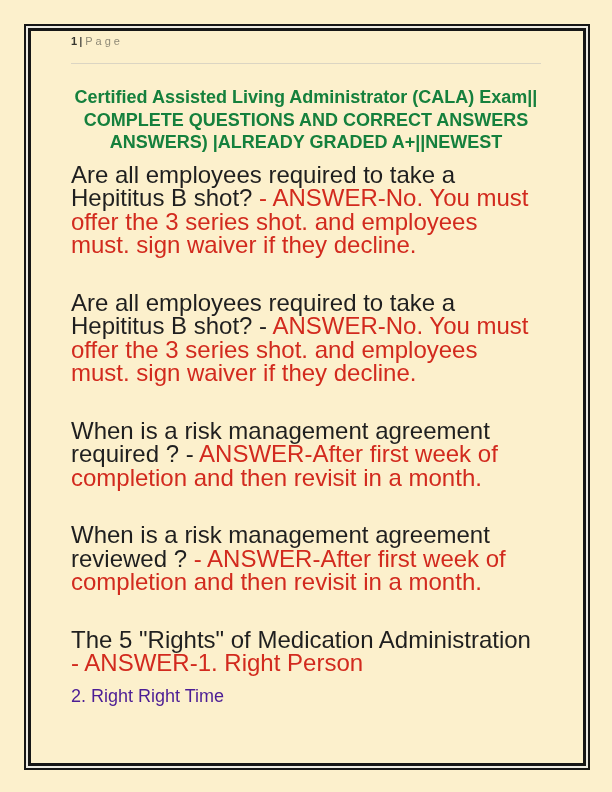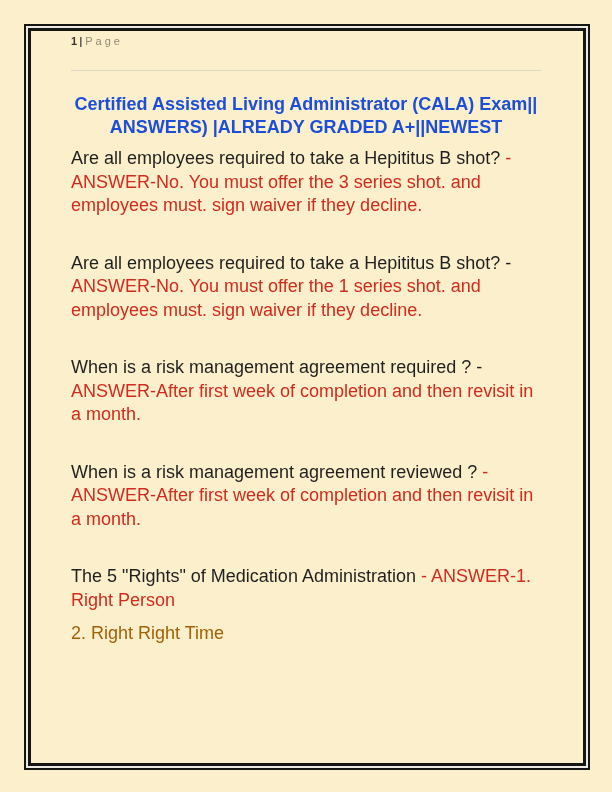--- a/index.html
+++ b/index.html
@@ -31,84 +31,85 @@
   .content {
     position: absolute;
     left: 71px;
     top: 34px;
     width: 470px;
   }
   .page-header {
     font-size: 11px;
     line-height: 14px;
     color: #8f8a77;
-    padding-bottom: 22px;
+    padding-bottom: 15px;
     border-bottom: 1px solid #dbd5c3;
   }
   .pg-num {
     font-weight: bold;
     color: #38372f;
   }
   .pg-sep {
     color: #55534a;
     font-weight: bold;
     margin: 0 3px 0 2px;
   }
   .pg-label {
     letter-spacing: 3px;
     color: #8f8a77;
   }
   .doc-title {
     margin: 22px 0 9px 0;
     text-align: center;
-    color: #1d4ed8;
+    color: #15803d;
     font-weight: bold;
     font-size: 18px;
     line-height: 22.5px;
   }
   .qa {
     margin: 0 0 34px 0;
-    font-size: 18px;
+    font-size: 24px;
     line-height: 23.5px;
     color: #1f1f1f;
   }
   .qa.last {
     margin-bottom: 10px;
   }
   .answer {
     color: #d22a1e;
   }
   .red-line {
     margin: 8px 0 13px 0;
     font-size: 18px;
     line-height: 23.5px;
-    color: #a16207;
+    color: #4c1d95;
   }
 </style>
 </head>
 <body>
 
 <div class="page">
 
   <div class="frame">
     <div class="frame-inner"></div>
   </div>
 
   <div class="content">
 
     <div class="page-header"><span class="pg-num">1</span><span class="pg-sep">|</span><span class="pg-label">Page</span></div>
 
     <div class="doc-title">
       <div>Certified Assisted Living Administrator (CALA) Exam||</div>
+      <div>COMPLETE QUESTIONS AND CORRECT ANSWERS</div>
       <div>ANSWERS) |ALREADY GRADED A+||NEWEST</div>
     </div>
 
     <p class="qa"><span class="question">Are all employees required to take a Hepititus B shot?</span><span class="answer"> - ANSWER-No. You must offer the 3 series shot. and employees must. sign waiver if they decline.</span></p>
 
-    <p class="qa"><span class="question">Are all employees required to take a Hepititus B shot? -</span><span class="answer"> ANSWER-No. You must offer the 1 series shot. and employees must. sign waiver if they decline.</span></p>
+    <p class="qa"><span class="question">Are all employees required to take a Hepititus B shot? -</span><span class="answer"> ANSWER-No. You must offer the 3 series shot. and employees must. sign waiver if they decline.</span></p>
 
     <p class="qa"><span class="question">When is a risk management agreement required ? -</span><span class="answer"> ANSWER-After first week of completion and then revisit in a month.</span></p>
 
     <p class="qa"><span class="question">When is a risk management agreement reviewed ?</span><span class="answer"> - ANSWER-After first week of completion and then revisit in a month.</span></p>
 
     <p class="qa last"><span class="question">The 5 "Rights" of Medication Administration</span><span class="answer"> - ANSWER-1. Right Person</span></p>
 
     <p class="red-line">2. Right Right Time</p>
 
   </div>

